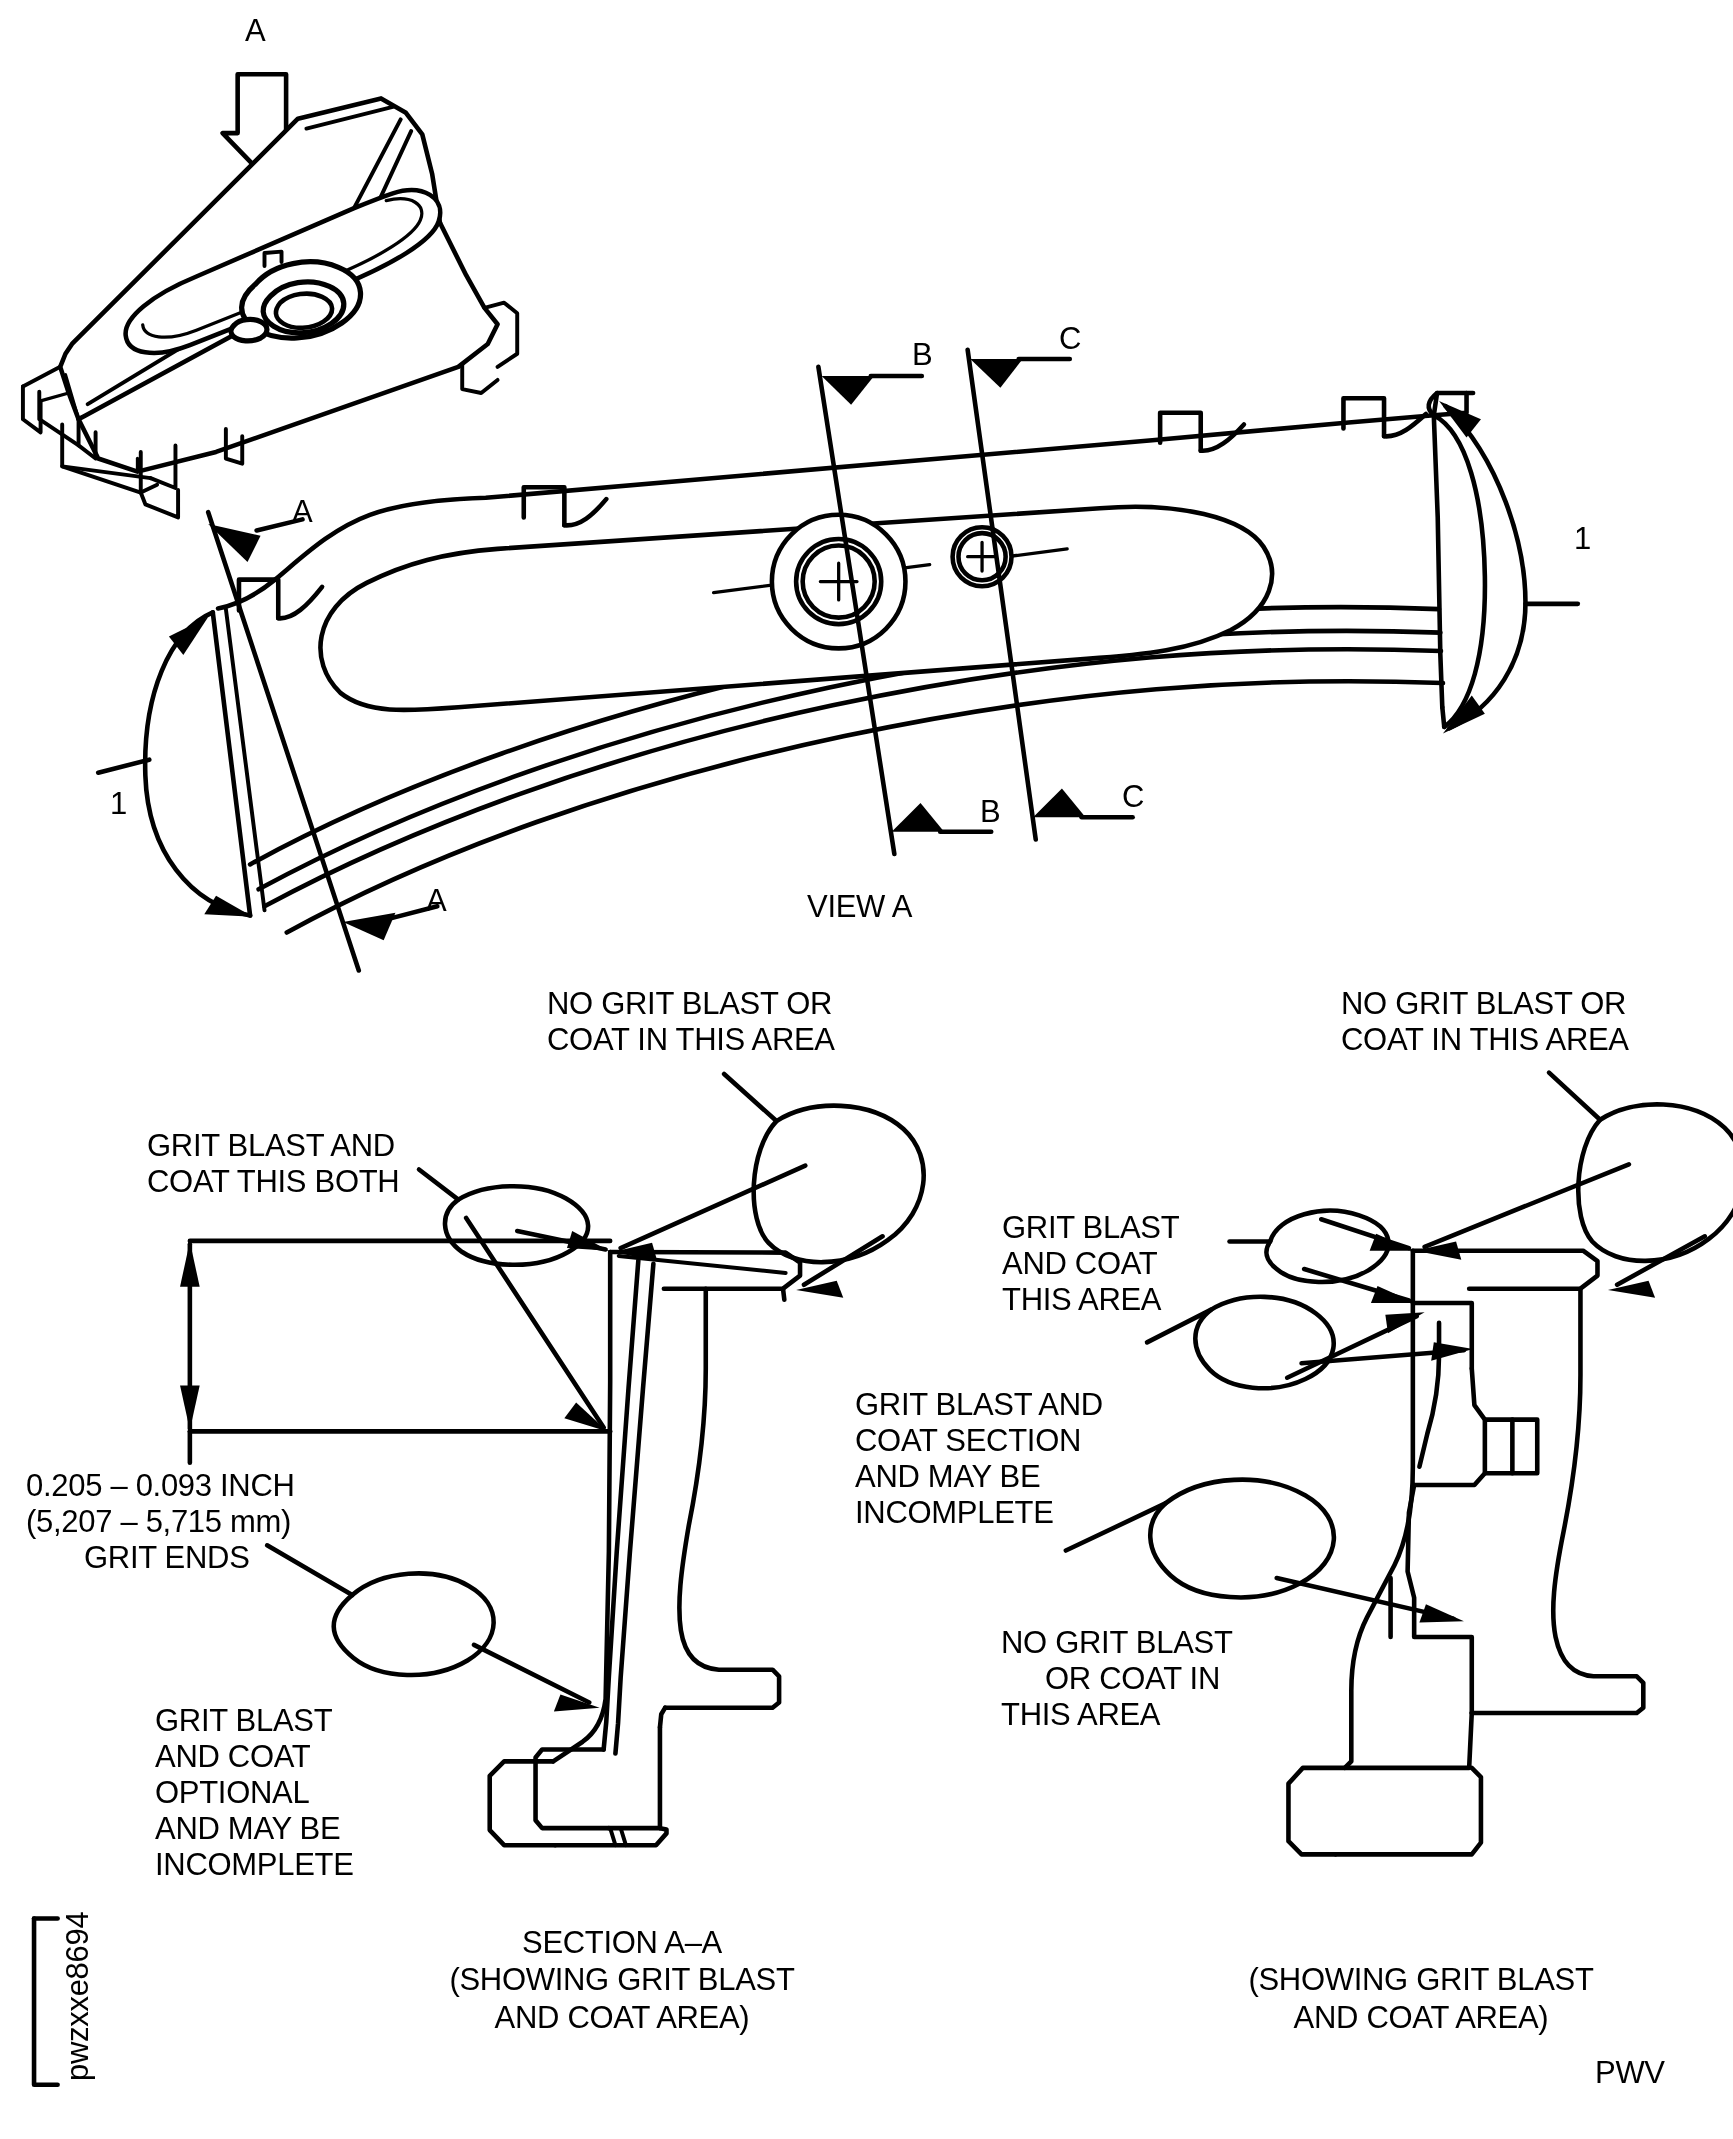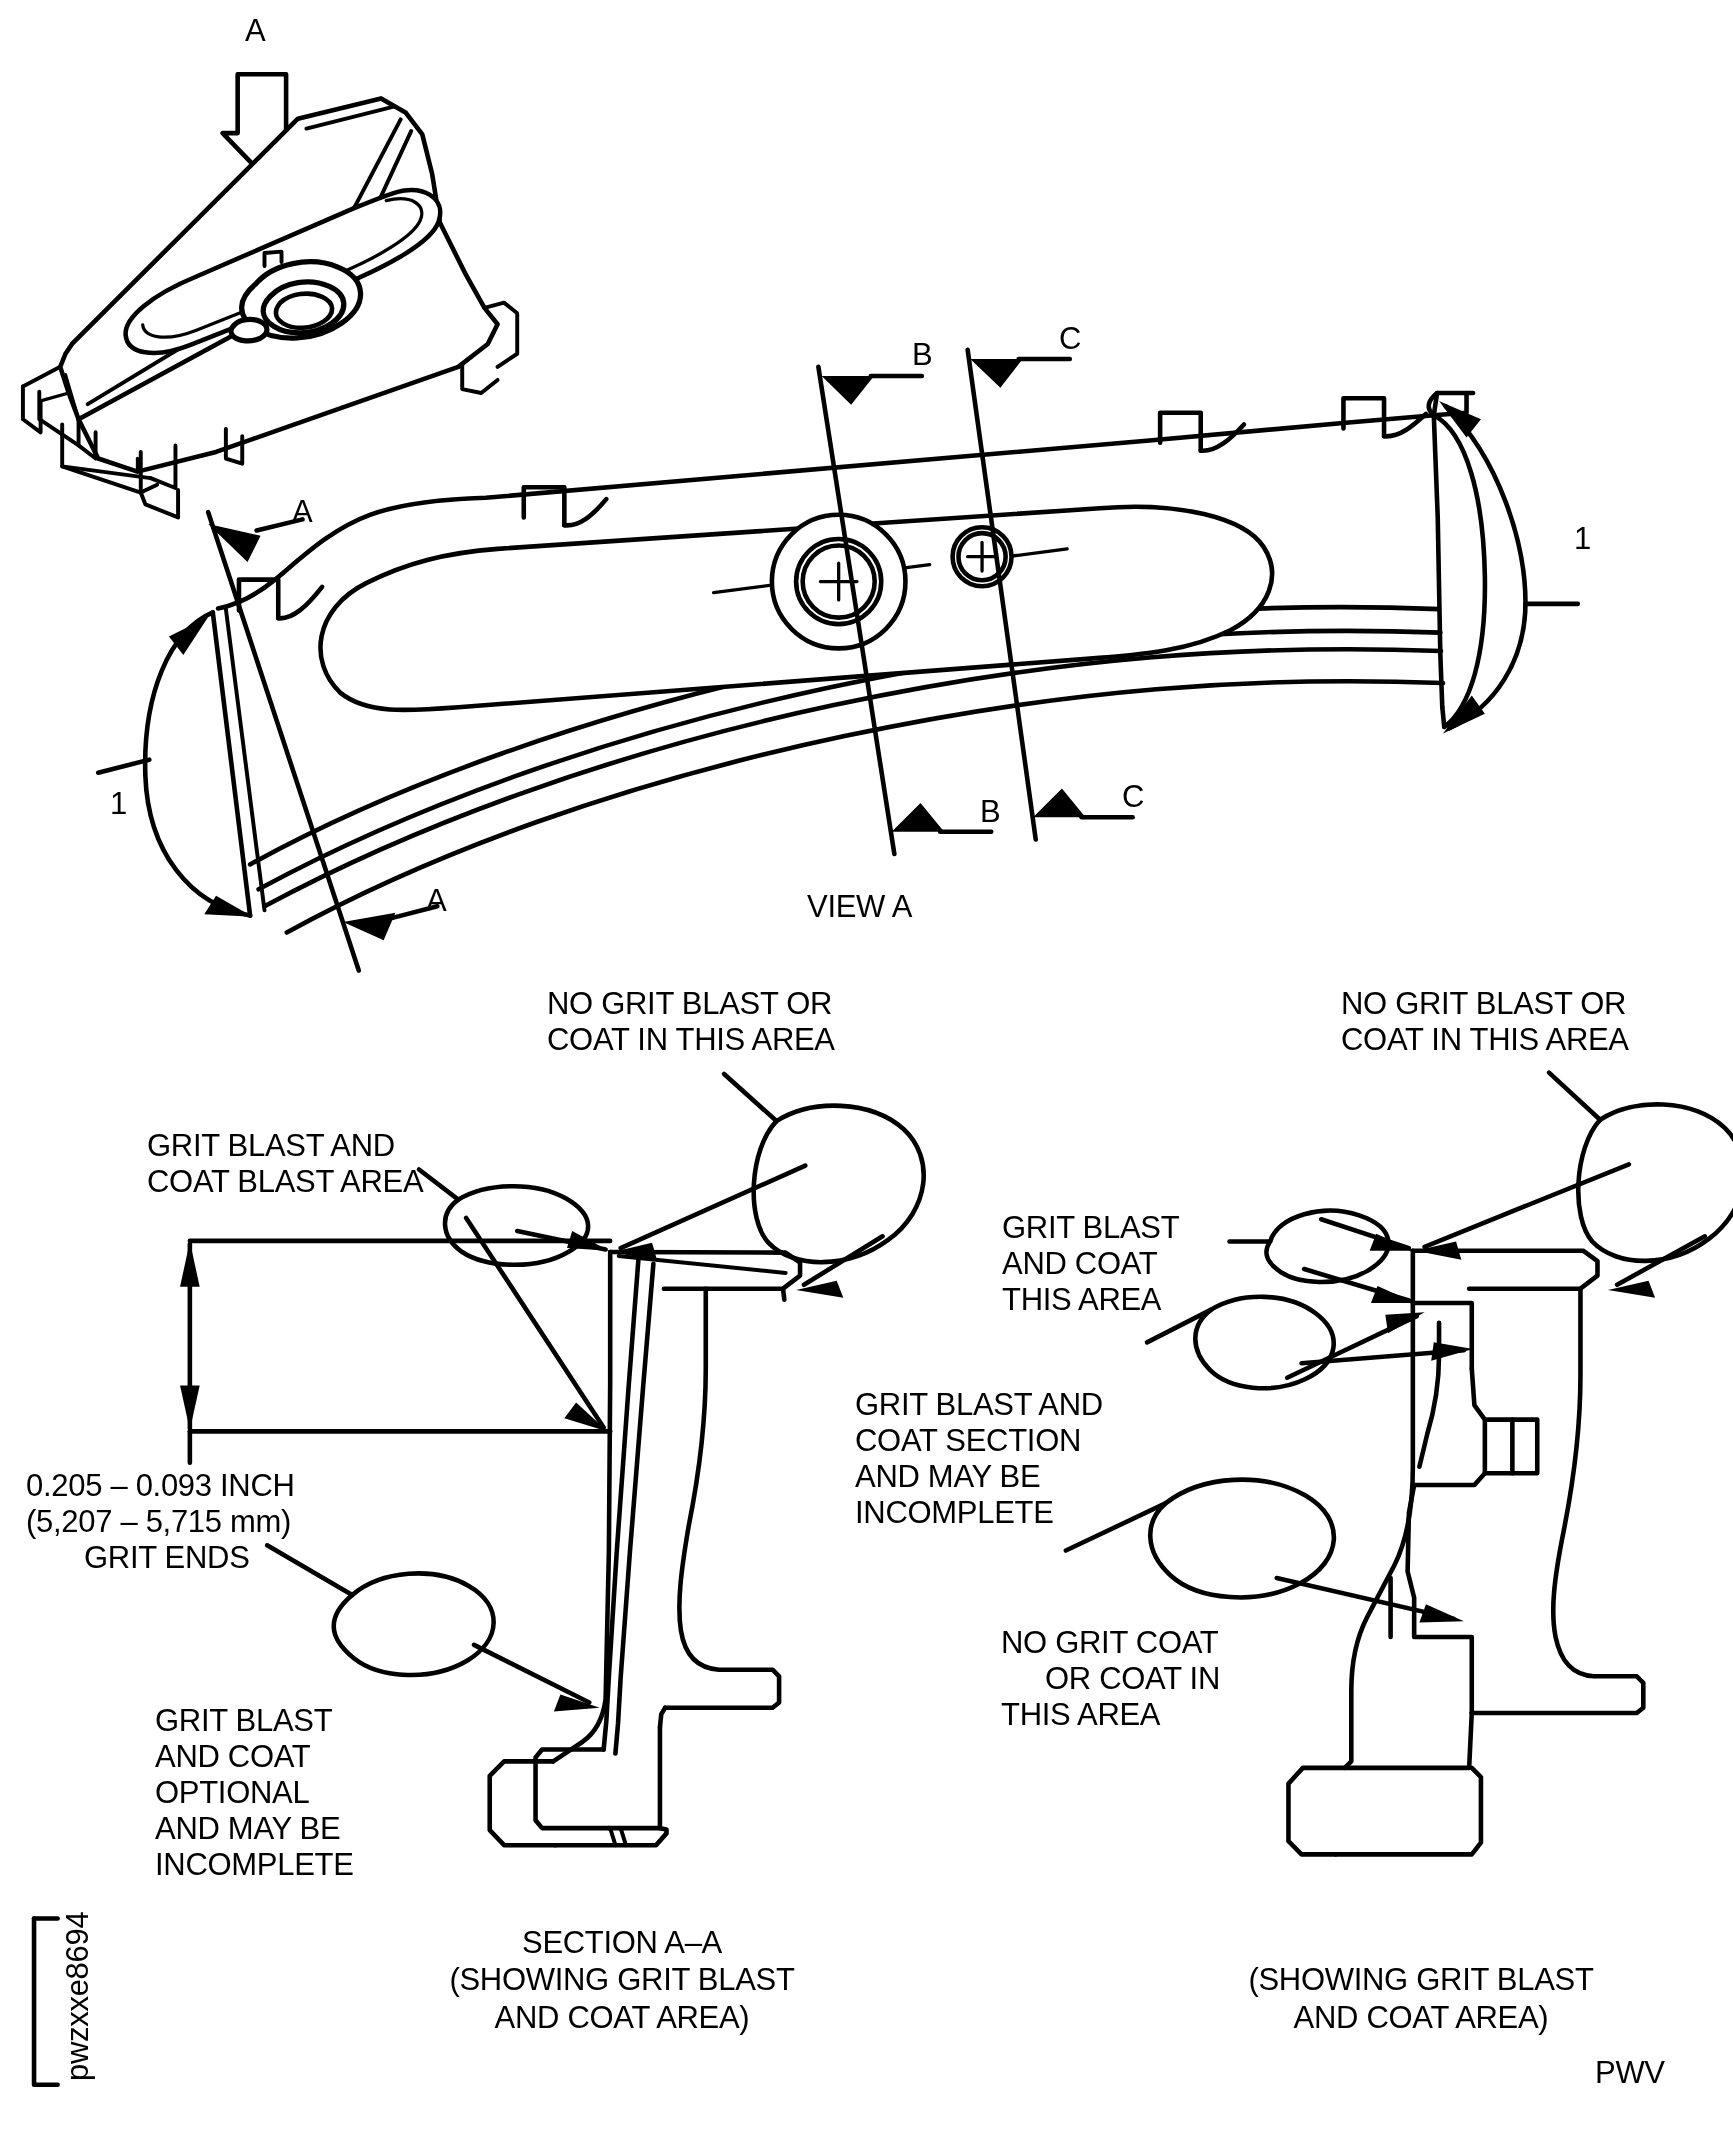--- a/index.html
+++ b/index.html
@@ -378,21 +378,21 @@
 
   <div class="lbl" style="left:1574px;top:521px;">1</div>
   <div class="lbl" style="left:110px;top:786px;">1</div>
 
   <div class="lbl" style="left:807px;top:889px;">VIEW A</div>
 
   <div class="lbl" style="left:547px;top:986px;">NO GRIT BLAST OR</div>
   <div class="lbl" style="left:547px;top:1022px;">COAT IN THIS AREA</div>
 
   <div class="lbl" style="left:147px;top:1128px;">GRIT BLAST AND</div>
-  <div class="lbl" style="left:147px;top:1164px;">COAT BLAST AREA</div>
+  <div class="lbl" style="left:147px;top:1164px;">COAT THIS BOTH</div>
 
   <div class="lbl" style="left:26px;top:1468px;">0.205 – 0.093 INCH</div>
   <div class="lbl" style="left:26px;top:1504px;text-align:center;">(5,207 – 5,715 mm)</div>
   <div class="lbl" style="left:84px;top:1540px;">GRIT ENDS</div>
 
   <div class="lbl" style="left:155px;top:1703px;">GRIT BLAST</div>
   <div class="lbl" style="left:155px;top:1739px;">AND COAT</div>
   <div class="lbl" style="left:155px;top:1775px;">OPTIONAL</div>
   <div class="lbl" style="left:155px;top:1811px;">AND MAY BE</div>
   <div class="lbl" style="left:155px;top:1847px;">INCOMPLETE</div>
@@ -406,21 +406,21 @@
 
   <div class="lbl" style="left:1002px;top:1210px;">GRIT BLAST</div>
   <div class="lbl" style="left:1002px;top:1246px;">AND COAT</div>
   <div class="lbl" style="left:1002px;top:1282px;">THIS AREA</div>
 
   <div class="lbl" style="left:855px;top:1387px;">GRIT BLAST AND</div>
   <div class="lbl" style="left:855px;top:1423px;">COAT SECTION</div>
   <div class="lbl" style="left:855px;top:1459px;">AND MAY BE</div>
   <div class="lbl" style="left:855px;top:1495px;">INCOMPLETE</div>
 
-  <div class="lbl" style="left:1001px;top:1625px;">NO GRIT COAT</div>
+  <div class="lbl" style="left:1001px;top:1625px;">NO GRIT BLAST</div>
   <div class="lbl" style="left:1001px;top:1661px;margin-left:44px;">OR COAT IN</div>
   <div class="lbl" style="left:1001px;top:1697px;">THIS AREA</div>
 
   <div class="lbl c" style="left:1192px;top:1962px;width:458px;">(SHOWING GRIT BLAST</div>
   <div class="lbl c" style="left:1192px;top:2000px;width:458px;">AND COAT AREA)</div>
 
   <div class="lbl vert" style="left:60px;top:2081px;">pwzxxe8694</div>
 
   <div class="lbl" style="left:1595px;top:2055px;">PWV</div>
 

